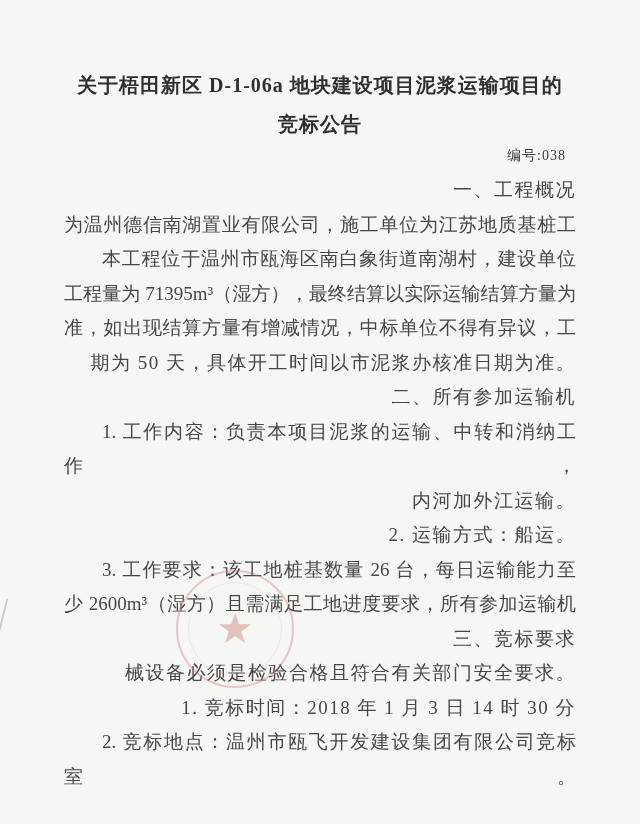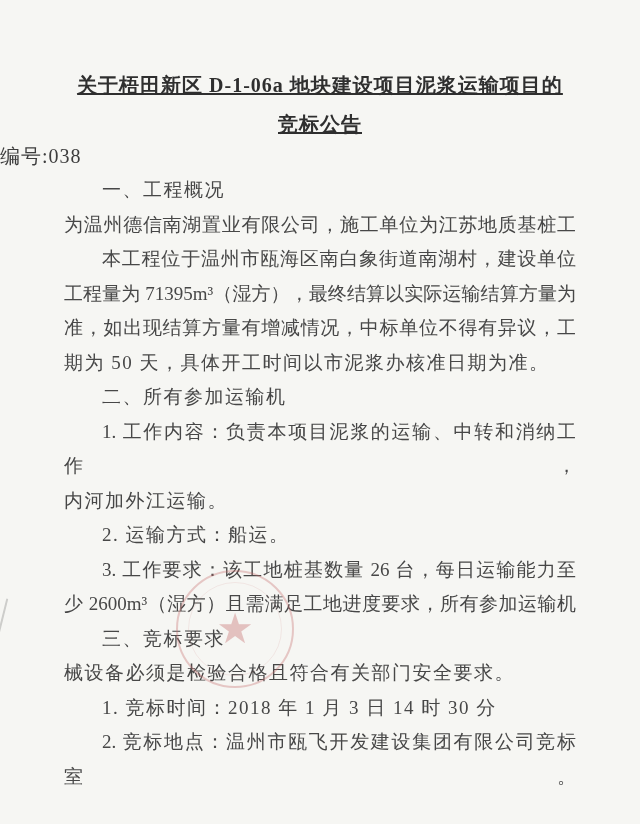--- a/index.html
+++ b/index.html
@@ -15,42 +15,42 @@
   }
   .title {
     margin: 66px 38px 0 38px;
     text-align: center;
     font-size: 20px;
     line-height: 39px;
     font-weight: bold;
     color: #2f2f2f;
     letter-spacing: 1px;
   }
-  .title-line { display: block; text-decoration: underline; }
+  .title-line { display: block; }
   .doc-number {
     margin-top: 0;
     padding-right: 74px;
-    text-align: left;
-    font-size: 20px;
+    text-align: right;
+    font-size: 14px;
     line-height: 24px;
     letter-spacing: 1px;
     color: #3d3d3d;
   }
   .body-text {
     position: relative;
     z-index: 1;
     margin-top: 5px;
     padding: 0 64px;
     font-size: 19px;
     line-height: 34.5px;
   }
   .line {
     letter-spacing: 1.5px;
     white-space: nowrap;
-    text-align: left;
+    text-align: right;
   }
   .line.indent { text-indent: 2em; }
   .line.justify {
     letter-spacing: 0;
     text-align: justify;
     text-align-last: justify;
     text-justify: inter-character;
     white-space: normal;
   }
   .seal {

